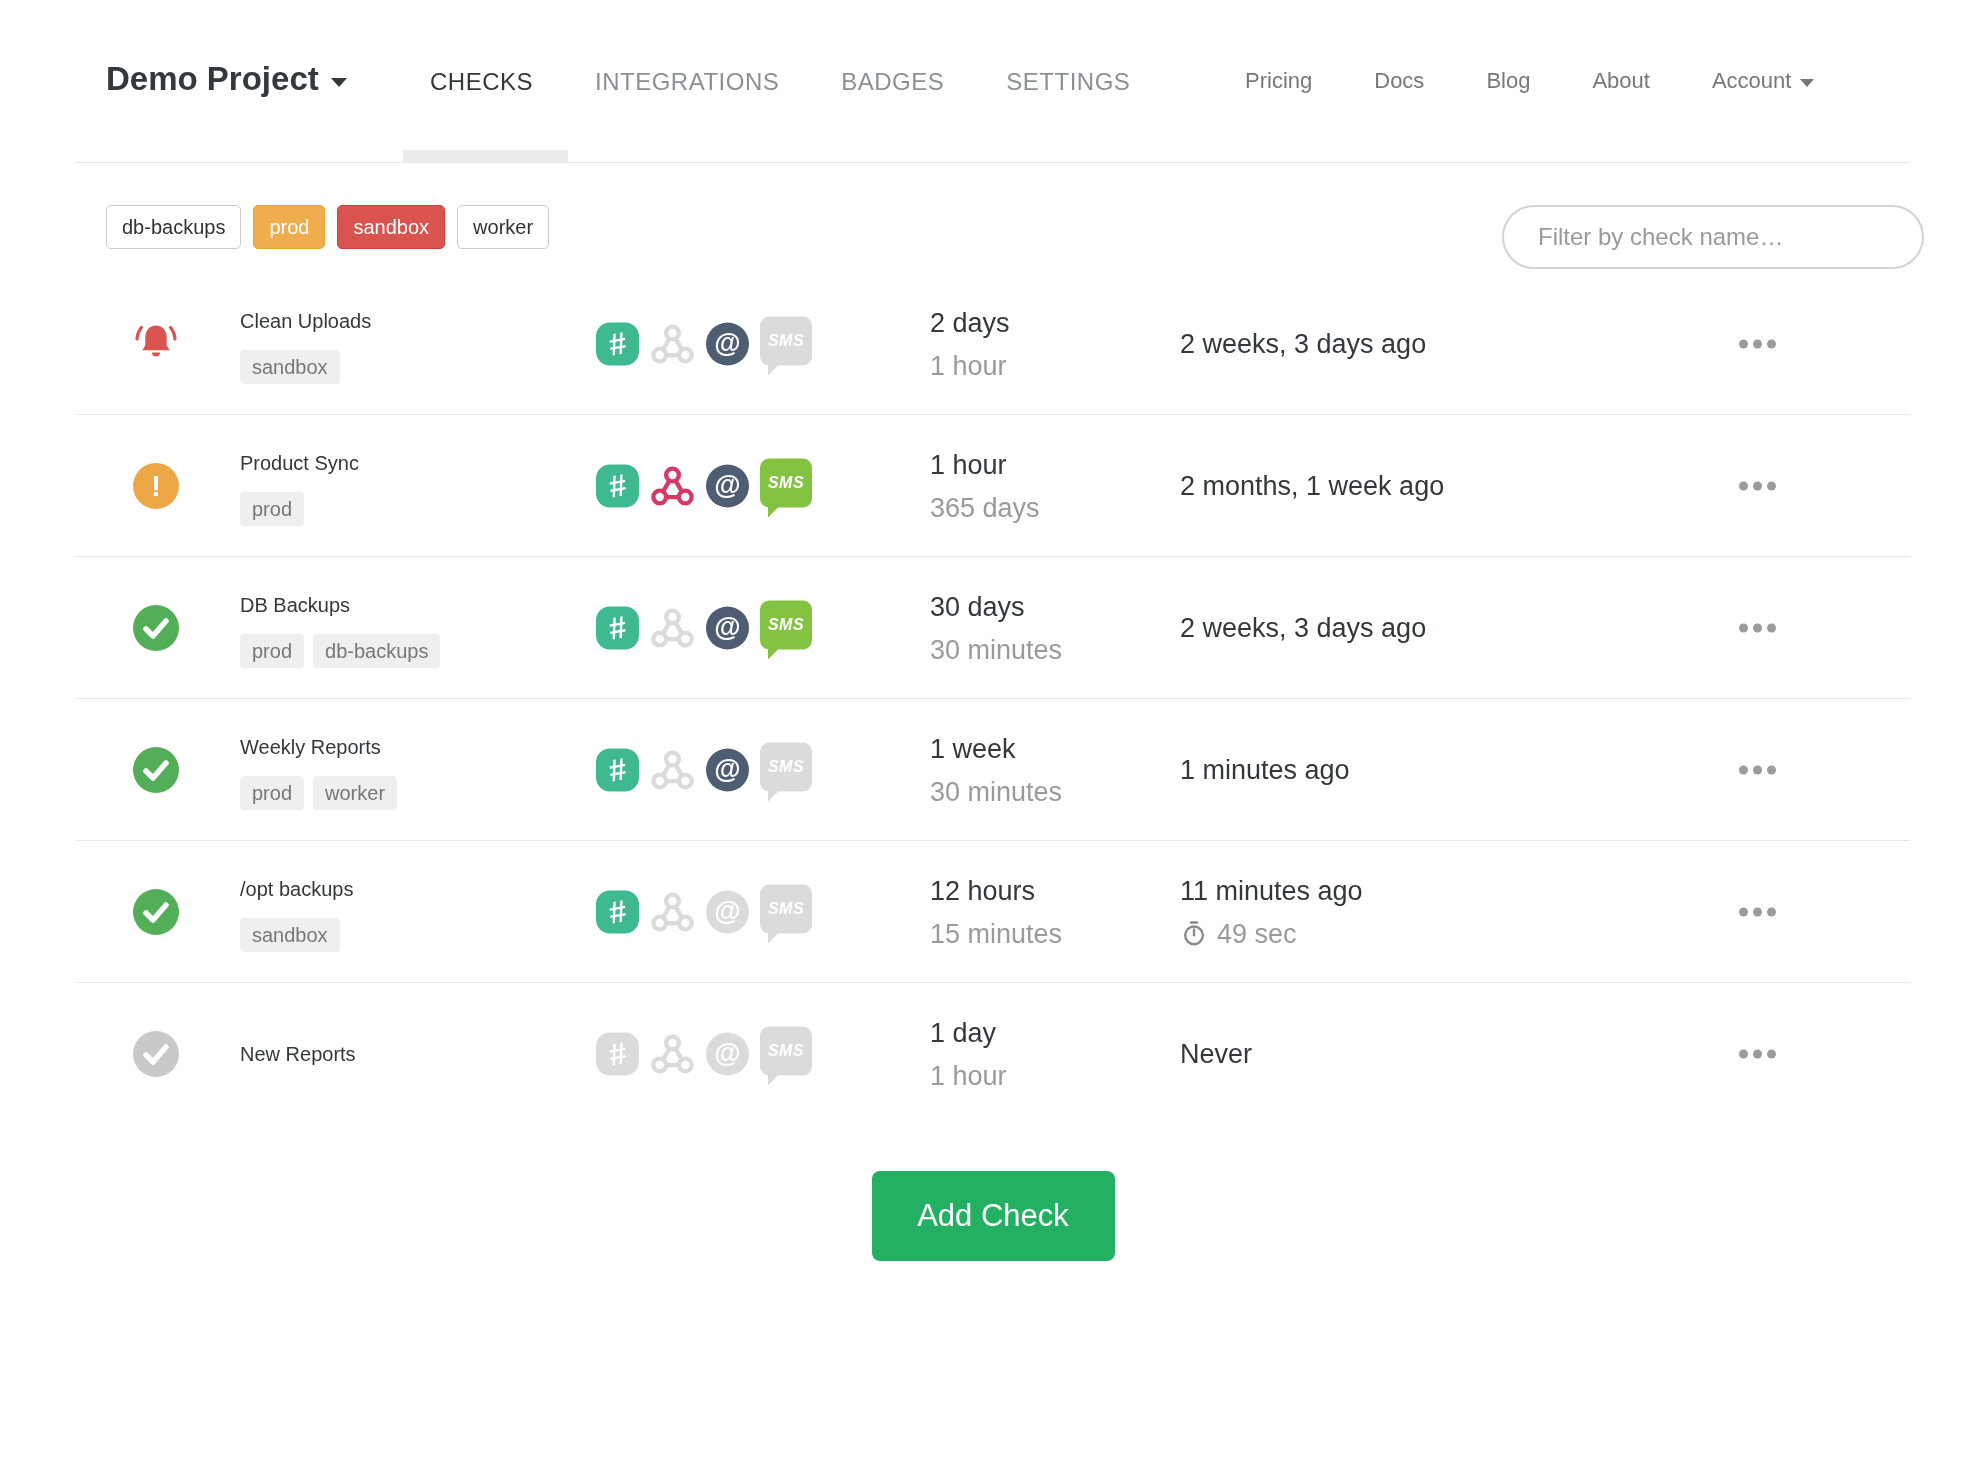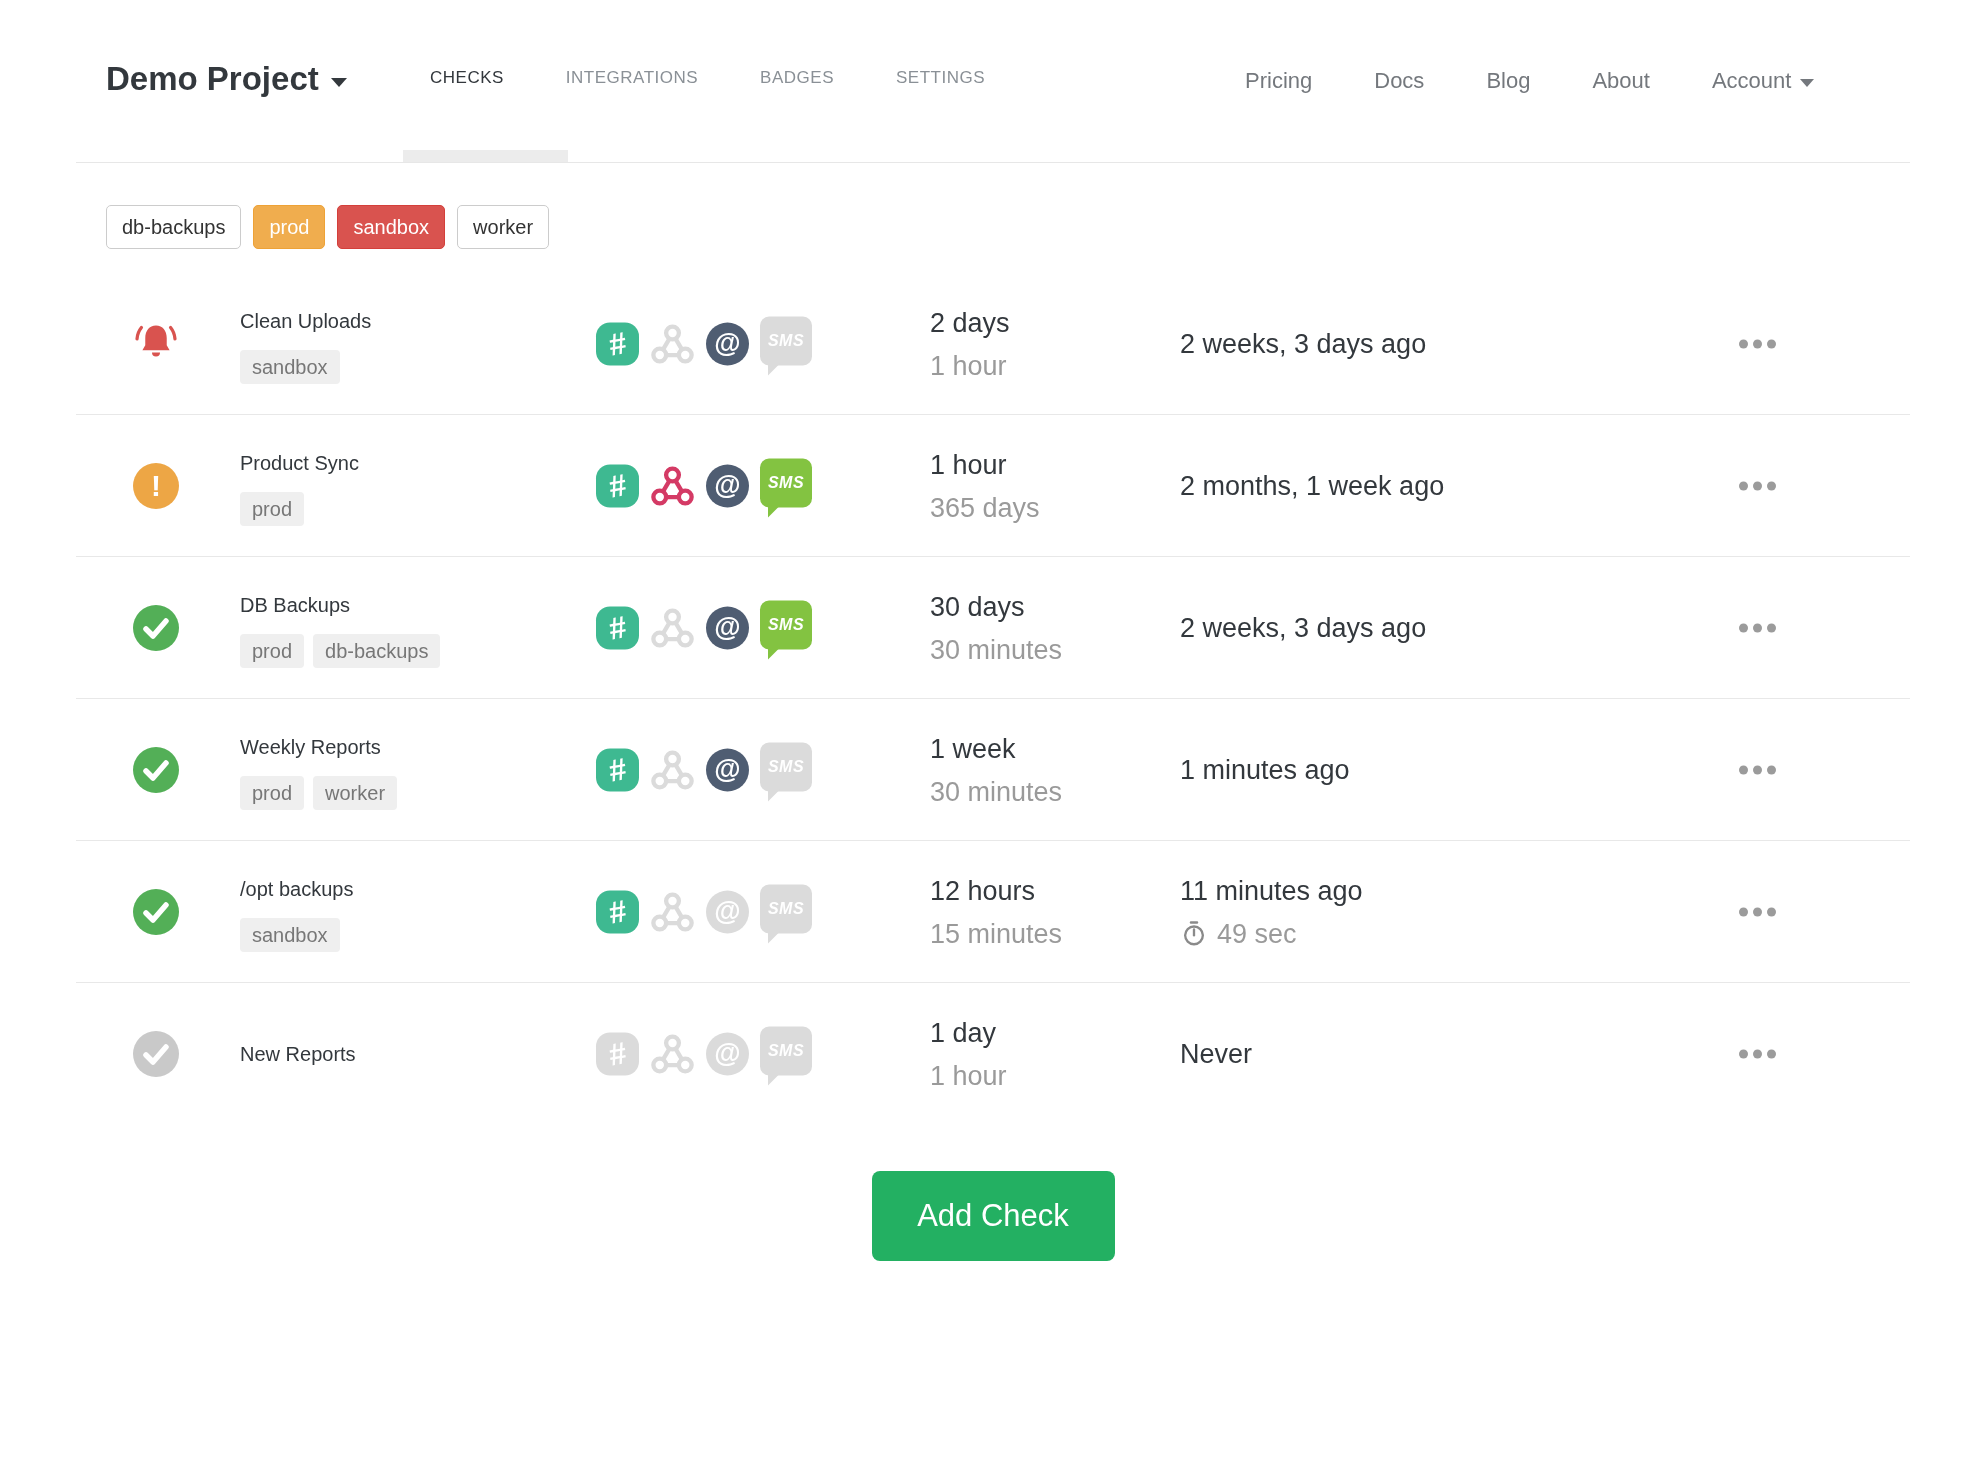--- a/index.html
+++ b/index.html
@@ -10,21 +10,21 @@
   }
   
   .navbar{position:relative;height:163px;}
   .project-title{
     position:absolute;left:106px;top:60px;font-size:33px;font-weight:bold;color:#33383d;
     display:flex;align-items:center;cursor:pointer;
   }
   .caret{display:inline-block;width:0;height:0;border-left:8px solid transparent;
     border-right:8px solid transparent;border-top:9px solid currentColor;margin-left:12px;margin-top:6px;}
   .caret.small{border-left-width:7px;border-right-width:7px;border-top-width:8px;margin-left:9px;margin-top:4px;}
-  .tabs{position:absolute;left:430px;top:68px;display:flex;gap:62px;font-size:17px;letter-spacing:.5px;}
+  .tabs{position:absolute;left:430px;top:68px;display:flex;gap:62px;font-size:24px;letter-spacing:.5px;}
   .tab{color:#8a9096;cursor:pointer;}
   .tab.active{color:#32373c;}
   .tab-underline{position:absolute;left:403px;top:150px;width:165px;height:13px;background:#ececec;}
   .nav-links{position:absolute;left:1245px;top:68px;display:flex;gap:62px;font-size:22px;color:#74787d;align-items:center;}
   .nav-link{cursor:pointer;display:flex;align-items:center;}
   .nav-border{position:absolute;left:76px;right:76px;top:162px;height:1px;background:#e7e7e7;}
   
   .filter-row{position:relative;height:110px;}
   .tag-buttons{position:absolute;left:106px;top:42px;display:flex;gap:12px;}
   .tag-btn{font-size:20px;padding:8px 15px;border-radius:5px;border:1px solid #cccccc;
@@ -99,20 +99,21 @@
   <div class="nav-border"></div>
 </div>
 
 <div class="filter-row">
   <div class="tag-buttons">
       <button class="tag-btn ">db-backups</button>
       <button class="tag-btn warning">prod</button>
       <button class="tag-btn danger">sandbox</button>
       <button class="tag-btn ">worker</button>
     </div>
+  <input class="search-input" type="text" placeholder="Filter by check name…" style="">
 </div>
 
 <div class="table">
   <div id="tbody">
   <div class="row">
     <span class="status"><svg width="46" height="46" viewBox="0 0 24 24">
     <path fill="#d9534f" d="M12 2.4 C8.5 2.4 6.4 5.2 6.4 8.9 L6.4 12.6 L4.9 15.2 L19.1 15.2 L17.6 12.6 L17.6 8.9 C17.6 5.2 15.5 2.4 12 2.4 Z"></path>
     <path fill="#d9534f" d="M9.9 16.4 a2.1 2.1 0 0 0 4.2 0 Z"></path>
     <path fill="none" stroke="#d9534f" stroke-width="1.7" stroke-linecap="round" d="M4.4 3.4 A10.6 10.6 0 0 0 2.1 9.3"></path>
     <path fill="none" stroke="#d9534f" stroke-width="1.7" stroke-linecap="round" d="M19.6 3.4 A10.6 10.6 0 0 1 21.9 9.3"></path>

